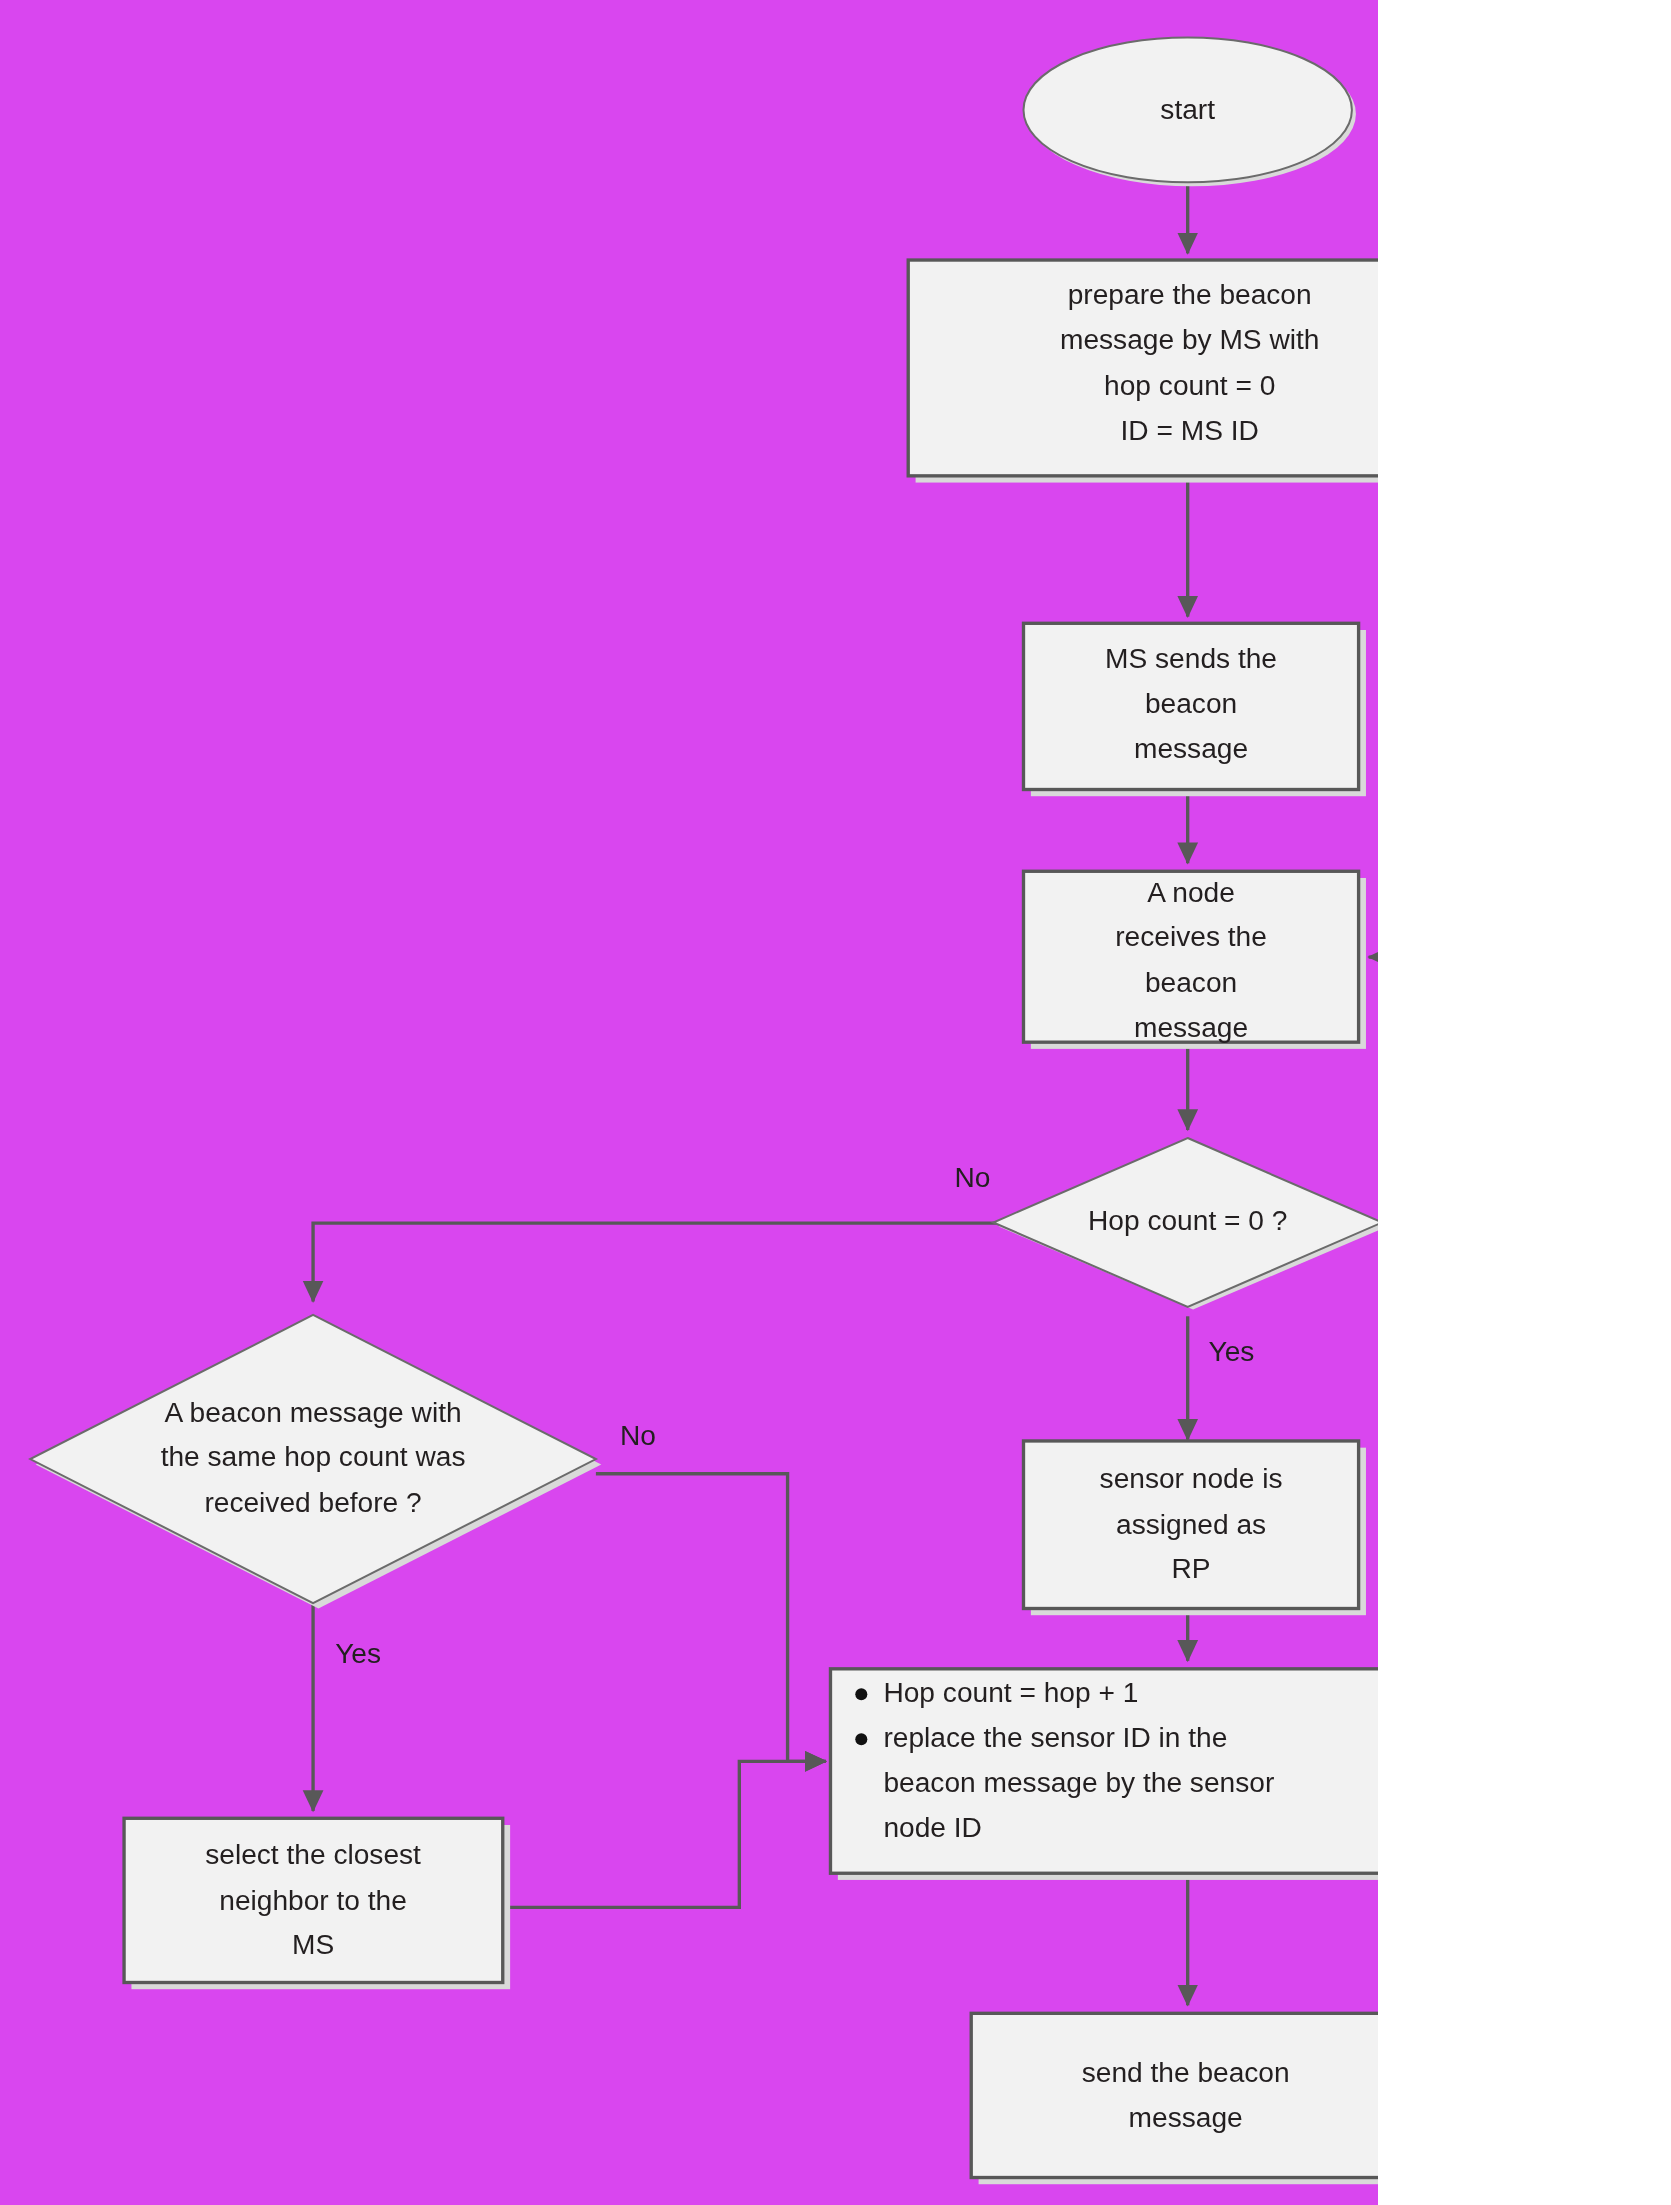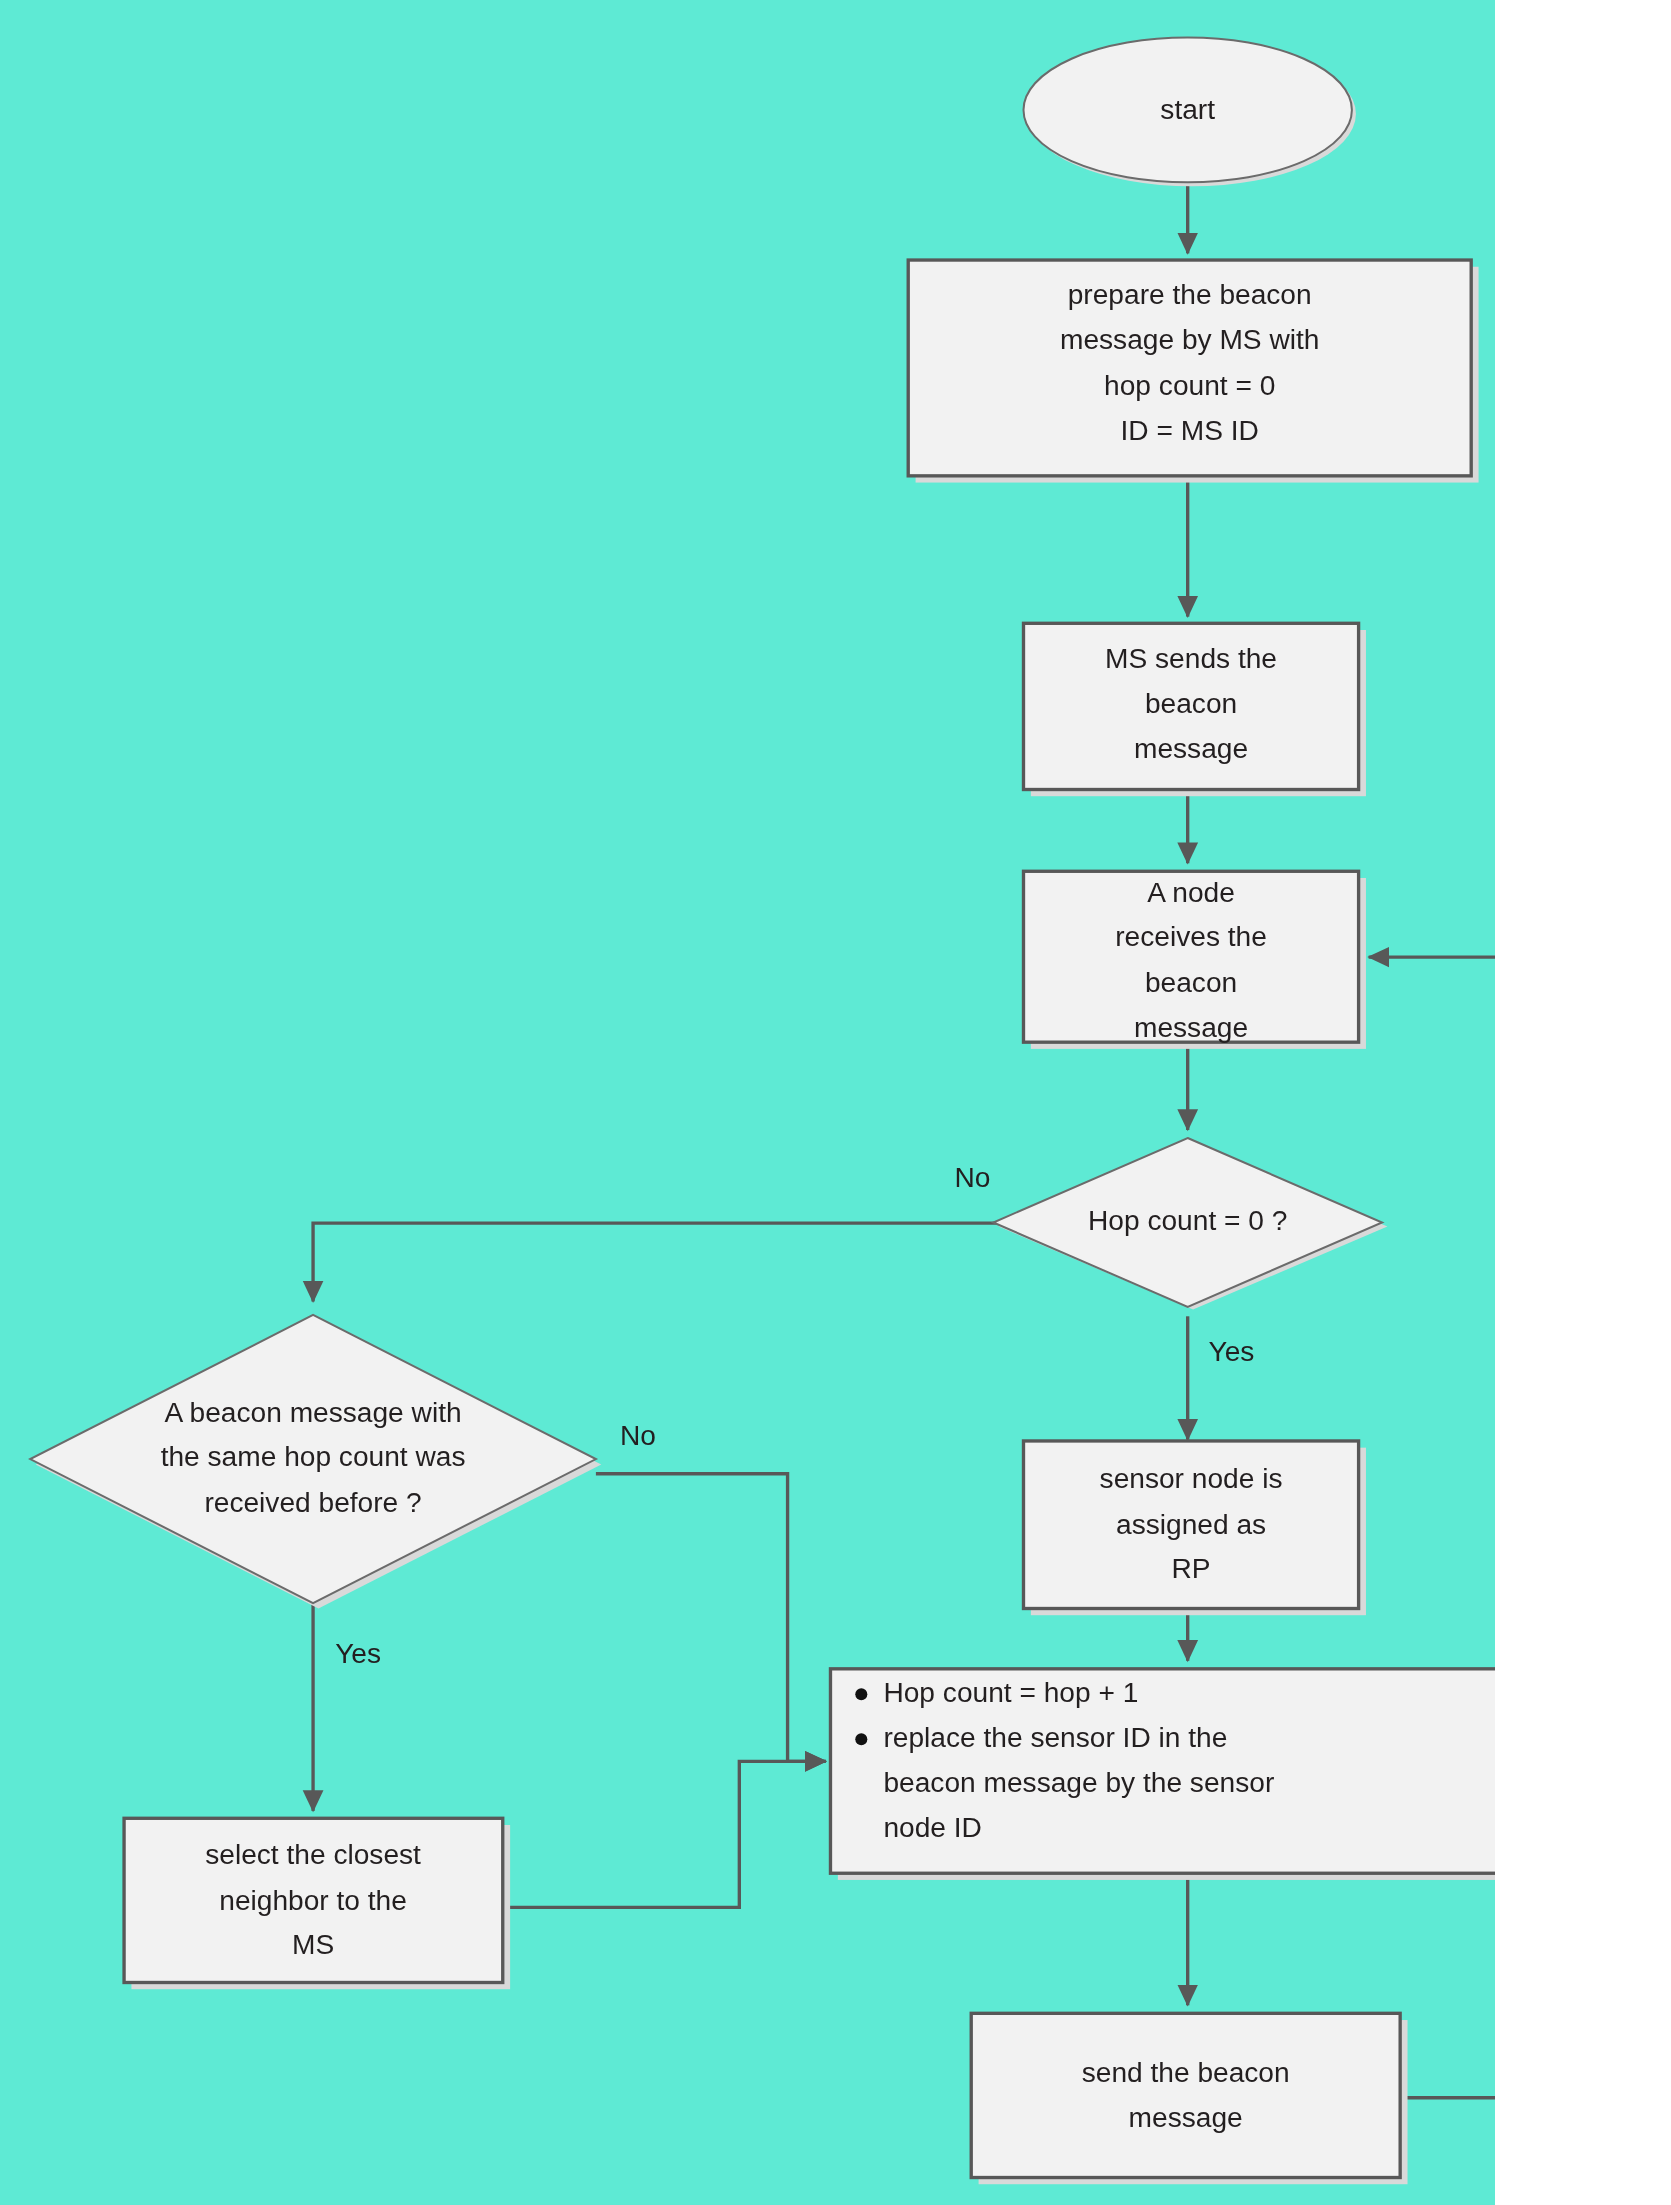--- a/index.html
+++ b/index.html
@@ -5,23 +5,23 @@
   html, body {
     margin: 0;
     padding: 0;
     background: #ffffff;
   }
   body {
     font-family: "Liberation Sans", "DejaVu Sans", sans-serif;
   }
   #flowchart-root {
     position: relative;
-    width: 1495px;
+    width: 1378px;
     height: 2205px;
-    background: #5eead4;
+    background: #d946ef;
     overflow: hidden;
   }
   svg.canvas {
     position: absolute;
     top: 0;
     left: 0;
     width: 1671px;
     height: 2205px;
     display: block;
   }

